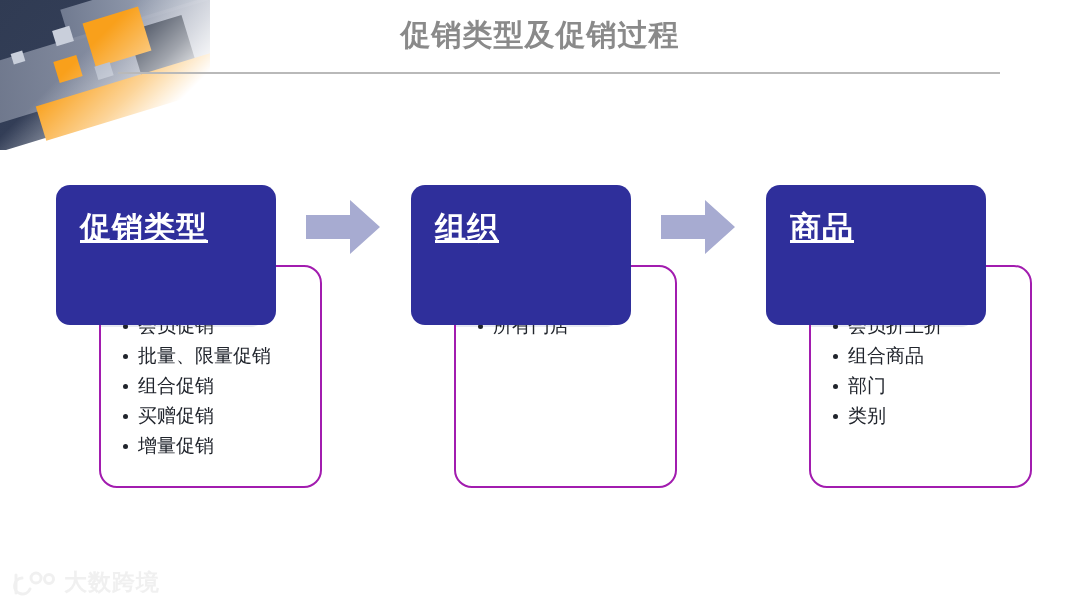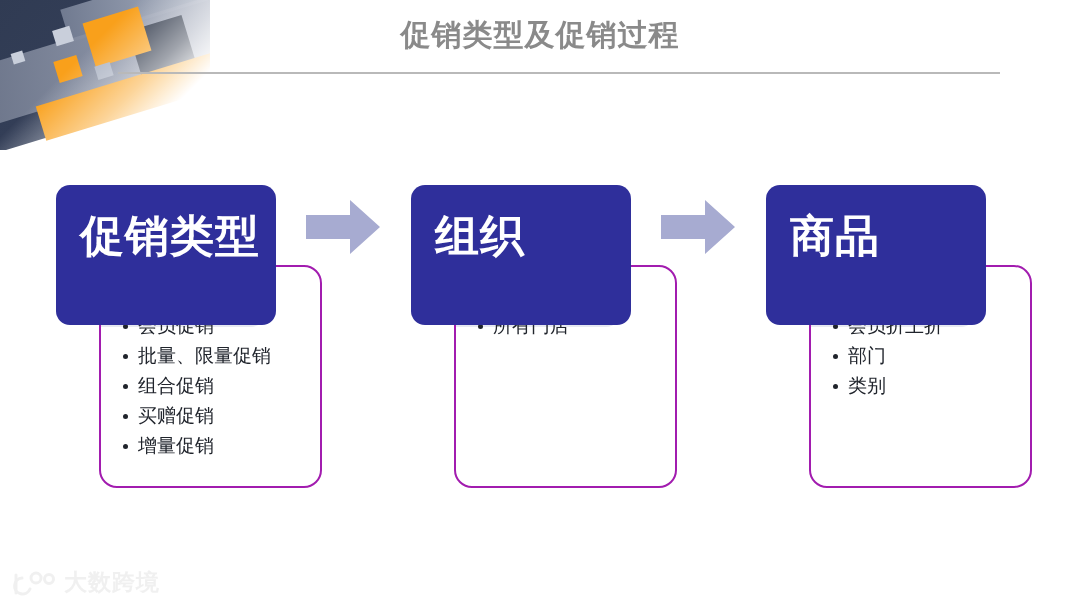--- a/index.html
+++ b/index.html
@@ -215,24 +215,25 @@
     width: 220px;
     height: 140px;
     background: #2f2f9b;
     border-radius: 14px;
     box-sizing: border-box;
   }
   .header-text {
     position: absolute;
     left: 24px;
     top: 22px;
-    font-size: 44px;
+    font-size: 31px;
     font-weight: bold;
     color: #ffffff;
     letter-spacing: 1px;
+    text-decoration: underline;
   }
 
   
   .arrow {
     position: absolute;
     top: 200px;
     width: 74px;
     height: 54px;
   }
   .a1 { left: 306px; }
@@ -320,20 +321,21 @@
       <polygon points="0,15 44,15 44,0 74,27 44,54 44,39 0,39" fill="#a7abd1"></polygon>
     </svg>
   </div>
 
   <div class="group g3">
     <div class="card">
       <div class="card-shade"></div>
       <ul class="bullets">
         <li>优惠率</li>
         <li>会员折上折</li>
+        <li>组合商品</li>
         <li>部门</li>
         <li>类别</li>
       </ul>
     </div>
     <div class="header">
       <div class="header-text">商品</div>
     </div>
   </div>
 
   <div class="watermark">

